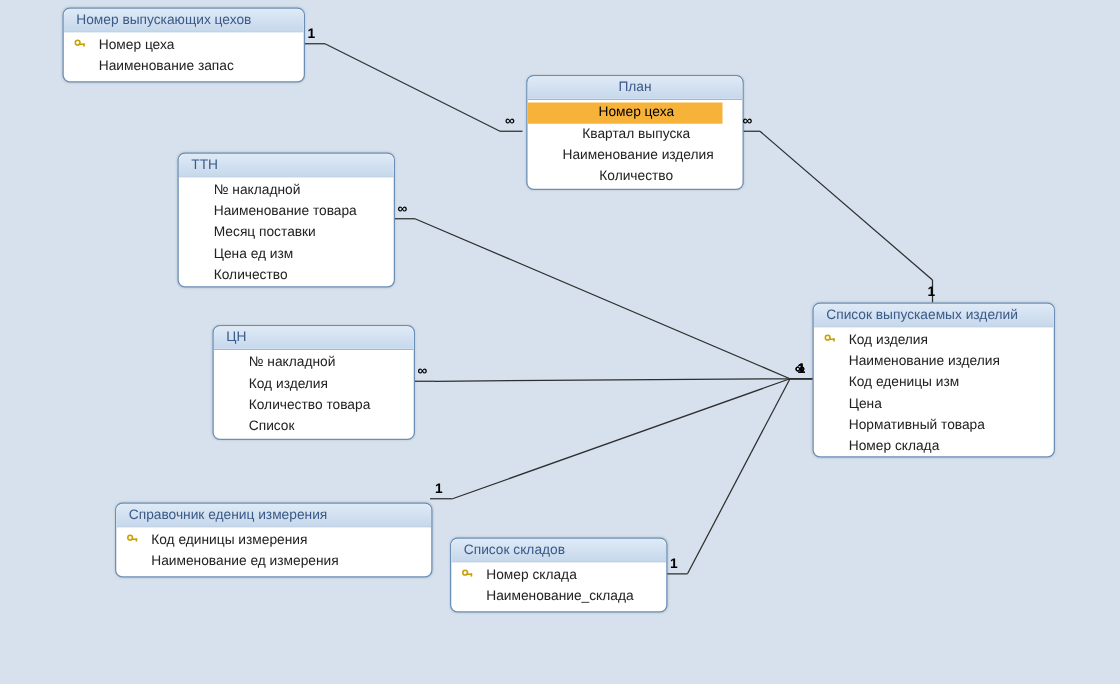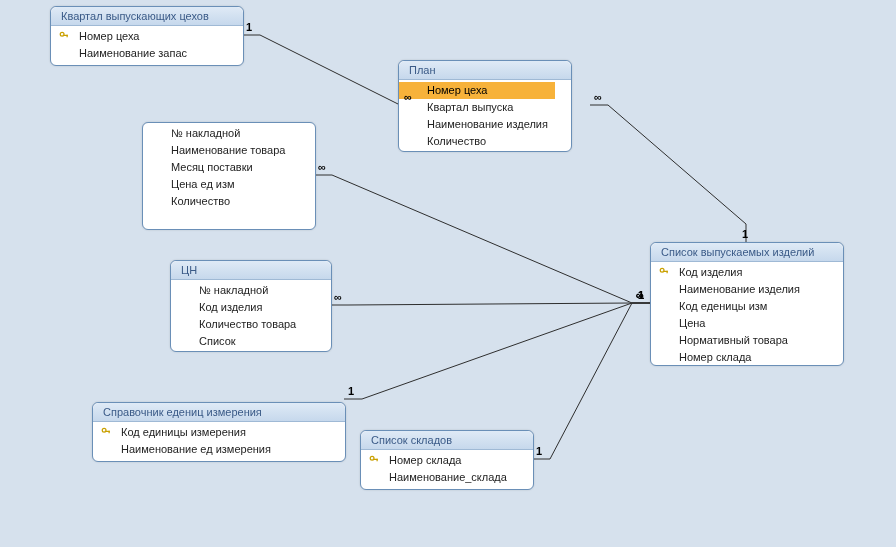--- a/index.html
+++ b/index.html
@@ -94,42 +94,43 @@
       <line x1="632" y1="303" x2="348" y2="305" stroke="#2e2e2e" stroke-width="1"></line>
       <line x1="348" y1="305" x2="330" y2="305" stroke="#2e2e2e" stroke-width="1"></line>
       <line x1="344" y1="399" x2="362" y2="399" stroke="#2e2e2e" stroke-width="1"></line>
       <line x1="362" y1="399" x2="632" y2="303" stroke="#2e2e2e" stroke-width="1"></line>
       <line x1="632" y1="303" x2="650" y2="303" stroke="#2e2e2e" stroke-width="1"></line>
       <line x1="532" y1="459" x2="550" y2="459" stroke="#2e2e2e" stroke-width="1"></line>
       <line x1="550" y1="459" x2="632" y2="303" stroke="#2e2e2e" stroke-width="1"></line>
       <line x1="632" y1="303" x2="650" y2="303" stroke="#2e2e2e" stroke-width="1"></line>
     </svg>
 <div class="table-box" style="left: 50px; top: 6px; width: 192px; height: 58px;">
-      <div class="table-title">Квартал выпускающих цехов</div>
+      <div class="table-title">Номер выпускающих цехов</div>
       <div class="field-list">
         <div class="field-row"><span class="pk-icon">
             <svg viewBox="0 0 16 16" width="10" height="10">
               <circle cx="5" cy="5" r="3" fill="none" stroke="#c9a000" stroke-width="2"></circle>
               <rect x="6" y="6" width="8" height="2" fill="#c9a000"></rect>
               <rect x="12" y="6" width="2" height="4" fill="#c9a000"></rect>
             </svg>
           </span><span class="field-text">Номер цеха</span></div>
         <div class="field-row"><span class="field-text">Наименование запас</span></div>
       </div>
     </div>
-    <div class="table-box" style="left: 398px; top: 60px; width: 172px; height: 90px;">
+    <div class="table-box" style="left: 421px; top: 60px; width: 172px; height: 90px; text-align: center;">
       <div class="table-title">План</div>
       <div class="field-list">
         <div class="field-row selected"><span class="field-text">Номер цеха</span></div>
         <div class="field-row"><span class="field-text">Квартал выпуска</span></div>
         <div class="field-row"><span class="field-text">Наименование изделия</span></div>
         <div class="field-row"><span class="field-text">Количество</span></div>
       </div>
     </div>
     <div class="table-box" style="left: 142px; top: 122px; width: 172px; height: 106px;">
+      <div class="table-title">ТТН</div>
       <div class="field-list">
         <div class="field-row"><span class="field-text">№ накладной</span></div>
         <div class="field-row"><span class="field-text">Наименование товара</span></div>
         <div class="field-row"><span class="field-text">Месяц поставки</span></div>
         <div class="field-row"><span class="field-text">Цена ед изм</span></div>
         <div class="field-row"><span class="field-text">Количество</span></div>
       </div>
     </div>
     <div class="table-box" style="left: 170px; top: 260px; width: 160px; height: 90px;">
       <div class="table-title">ЦН</div>

